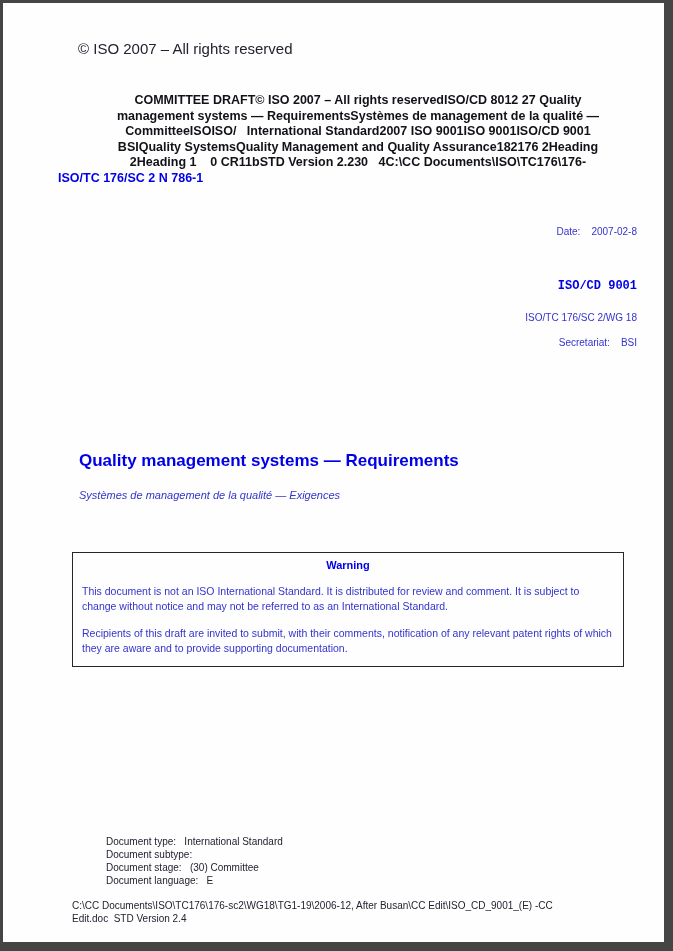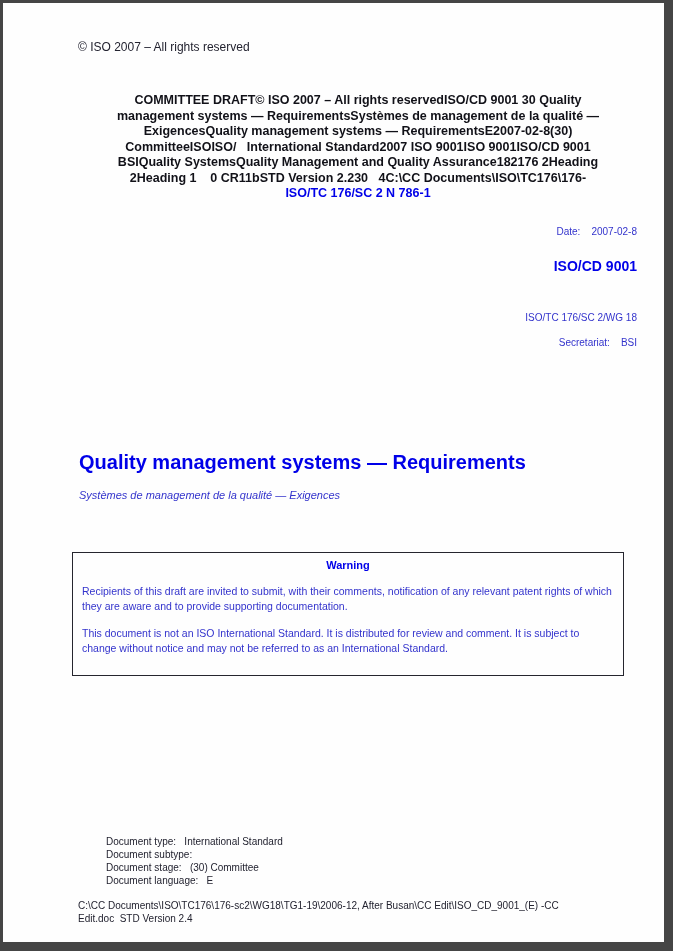--- a/index.html
+++ b/index.html
@@ -19,91 +19,90 @@
     font-family:"Liberation Sans","DejaVu Sans",sans-serif;
     overflow:hidden;
   }
   .page{
     position:absolute;
     left:3px;top:3px;right:9px;bottom:9px;
     background:var(--page-bg);
   }
   .copyright{
     position:absolute;left:75px;top:37px;
-    font-size:12px;color:var(--dark-text);
+    font-size:15px;color:var(--dark-text);
   }
   .header-block{
     position:absolute;left:55px;top:90px;width:600px;
     text-align:center;
     font-size:12.5px;font-weight:bold;line-height:15.5px;
     color:var(--black-text);
   }
   .header-block .hline{white-space:pre;}
   .header-ref{
-    text-align:center;
+    text-align:left;
     color:var(--blue-bold);
     white-space:pre;
   }
   .right-line{
     position:absolute;right:27px;
     text-align:right;
     font-size:10px;color:var(--blue-text);
   }
   .date-line{top:223px;}
   .pair-value{margin-left:11px;}
   .doc-code{
-    position:absolute;right:27px;top:255px;
-    font-size:14px;font-weight:bold;color:var(--blue-bold);
+    position:absolute;right:27px;top:276px;
+    font-size:12px;font-weight:bold;color:var(--blue-bold);font-family:Liberation Mono, monospace;
   }
   .committee-line{top:309px;text-align:right;}
   .secretariat-line{top:334px;}
   .doc-title{
     position:absolute;left:76px;top:448px;
-    font-size:20px;font-weight:bold;color:var(--blue-bold);
+    font-size:17px;font-weight:bold;color:var(--blue-bold);
   }
   .doc-subtitle{
     position:absolute;left:76px;top:486px;
     font-size:11px;font-style:italic;color:var(--blue-text);
   }
   .warning-box{
     position:absolute;left:69px;top:549px;width:552px;
     border:1px solid #26262e;
-    padding:6px 9px 20px 9px;
+    padding:6px 9px 11px 9px;
     color:var(--blue-text);
   }
   .warning-title{
     text-align:center;
     font-size:11px;font-weight:bold;color:var(--blue-bold);
   }
   .warning-box p{
     margin-top:13px;
     font-size:10.5px;line-height:14.5px;
   }
   .doc-info{
     position:absolute;left:75px;top:832px;
     font-size:10px;line-height:13px;color:var(--dark-text);margin-left:28px;
   }
   .doc-info div{white-space:pre;}
   .file-path{
-    position:absolute;left:75px;top:896px;width:560px;
+    position:absolute;left:69px;top:896px;width:560px;
     font-size:10px;line-height:13px;color:var(--dark-text);
   }
   .file-path div{white-space:pre;}
 </style>
 </head>
 <body>
 
 <div class="page">
 
   <div class="copyright">© ISO 2007 – All rights reserved</div>
 
   <div class="header-block">
-    <div class="hline">COMMITTEE DRAFT© ISO 2007 – All rights reservedISO/CD 9001 30 Quality</div>
+    <div class="hline">COMMITTEE DRAFT© ISO 2007 – All rights reservedISO/CD 8012 27 Quality</div>
     <div class="hline">management systems — RequirementsSystèmes de management de la qualité —</div>
-    <div class="hline">ExigencesQuality management systems — RequirementsE2007-02-8(30)</div>
     <div class="hline">CommitteeISOISO/   International Standard2007 ISO 9001ISO 9001ISO/CD 9001</div>
     <div class="hline">BSIQuality SystemsQuality Management and Quality Assurance182176 2Heading</div>
     <div class="hline">2Heading 1    0 CR11bSTD Version 2.230   4C:\CC Documents\ISO\TC176\176-</div>
     <div class="header-ref">ISO/TC 176/SC 2 N 786-1</div>
   </div>
 
   <div class="right-line date-line">
     <span>Date:</span><span class="pair-value">2007-02-8</span>
   </div>
 
@@ -114,22 +113,22 @@
   <div class="right-line secretariat-line">
     <span>Secretariat:</span><span class="pair-value">BSI</span>
   </div>
 
   <h1 class="doc-title">Quality management systems — Requirements</h1>
 
   <div class="doc-subtitle">Systèmes de management de la qualité — Exigences</div>
 
   <div class="warning-box">
     <div class="warning-title">Warning</div>
+    <p>This document is not an ISO International Standard. It is distributed for review and comment. It is subject to change without notice and may not be referred to as an International Standard.</p>
     <p>Recipients of this draft are invited to submit, with their comments, notification of any relevant patent rights of which they are aware and to provide supporting documentation.</p>
-    <p>This document is not an ISO International Standard. It is distributed for review and comment. It is subject to change without notice and may not be referred to as an International Standard.</p>
   </div>
 
   <div class="doc-info">
     <div>Document type:   International Standard</div>
     <div>Document subtype:</div>
     <div>Document stage:   (30) Committee</div>
     <div>Document language:   E</div>
   </div>
 
   <div class="file-path">

